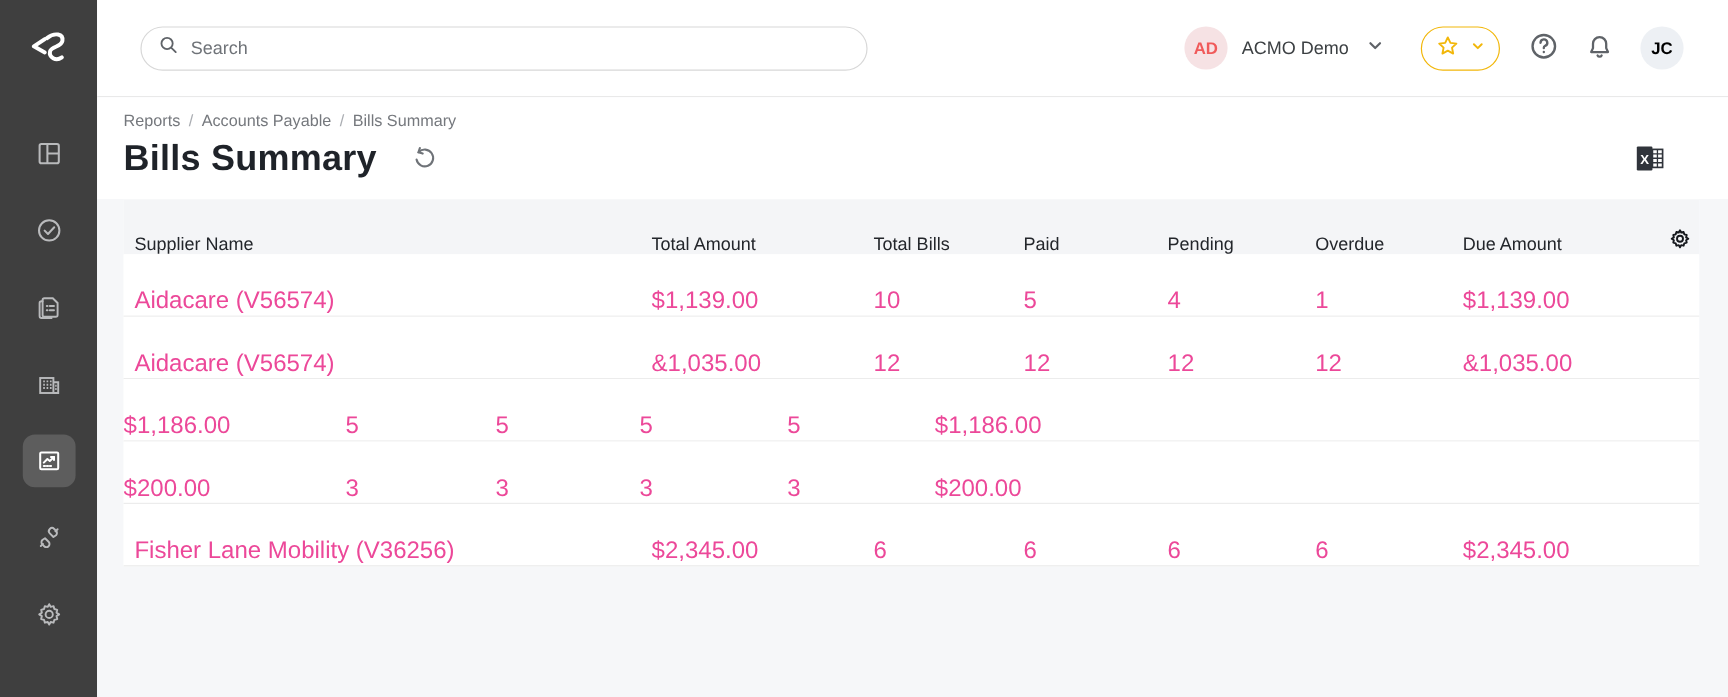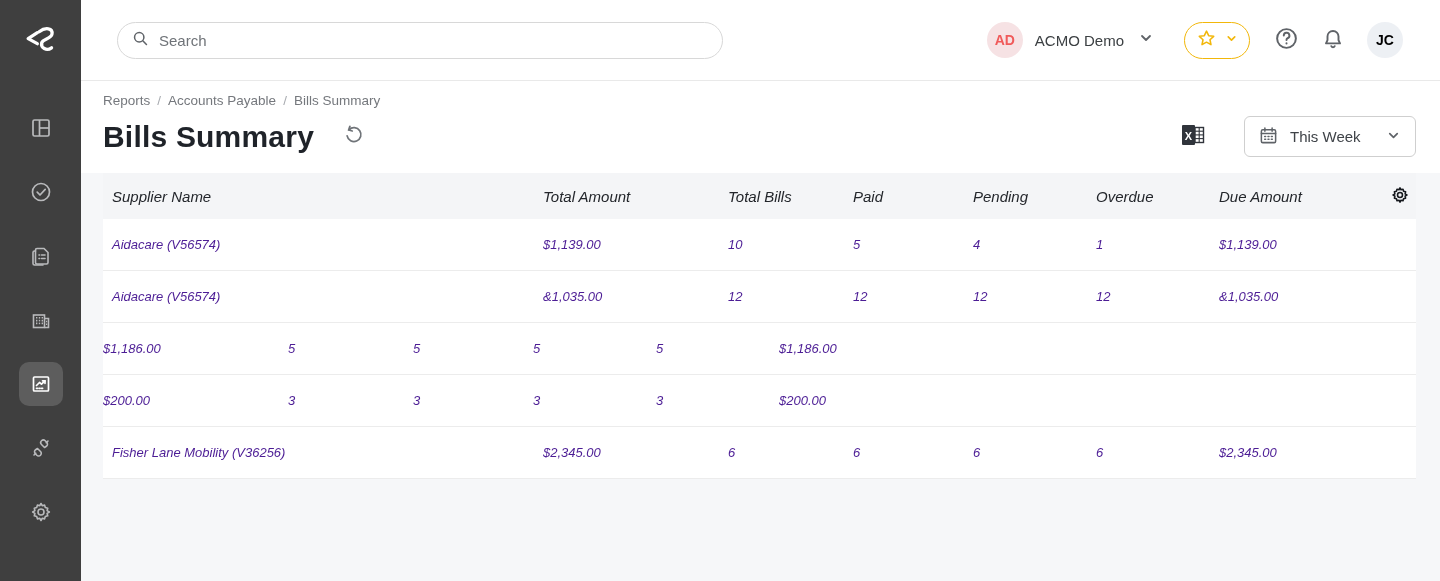--- a/index.html
+++ b/index.html
@@ -63,25 +63,25 @@
     font-family:"Liberation Sans","DejaVu Sans",sans-serif; background:transparent; }
   .table-search input::placeholder { color:#9aa0a6; }
   .date-filter { width:172px; height:41px; margin-left:10px; border:1px solid #cfcfcf;
     border-radius:6px; background:#fff; display:flex; align-items:center; padding:0 14px;
     cursor:pointer; }
   .date-filter .label { font-size:15px; color:#3f4348; margin:0 auto 0 12px; }
 
   
   .content { flex:1; background:#f6f7f9; padding:0 24px 0 22px; overflow:hidden; }
   .bs-table { background:#ffffff; }
-  .t-row { display:flex; align-items:center;font-style:italic; }
+  .t-row { display:flex; align-items:flex-end; }
   .t-head { background:#F4F5F7; height:46px; }
   .t-head .cell { font-size:15px; font-weight:500; color:#23262b; }
   .t-body .t-row { height:52px; border-bottom:1px solid #ececec; background:#fff; }
-  .cell { font-size:13px; color:#4c1d95; overflow:hidden; white-space:nowrap; }
+  .cell { font-size:20px; color:#ec4899; overflow:hidden; white-space:nowrap; }
   .c-supplier { width:440px; padding-left:9px; }
   .c-amount   { width:185px; }
   .c-bills    { width:125px; }
   .c-paid     { width:120px; }
   .c-pending  { width:123px; }
   .c-overdue  { width:123px; }
   .c-due      { width:160px; }
   .c-gear     { flex:1; display:flex; justify-content:flex-end; padding-right:6px; }
   .gear-btn { background:none; border:none; cursor:pointer; color:#15181d;
     display:flex; align-items:center; }
@@ -265,42 +265,20 @@
               <rect x="15" y="5.5" width="8.5" height="15" fill="#ffffff" stroke="#30343b" stroke-width="1.4"></rect>
               <line x1="15" y1="9.2" x2="23.5" y2="9.2" stroke="#30343b" stroke-width="1.1"></line>
               <line x1="15" y1="12.9" x2="23.5" y2="12.9" stroke="#30343b" stroke-width="1.1"></line>
               <line x1="15" y1="16.6" x2="23.5" y2="16.6" stroke="#30343b" stroke-width="1.1"></line>
               <line x1="19.2" y1="5.5" x2="19.2" y2="20.5" stroke="#30343b" stroke-width="1.1"></line>
             </svg>
           </span>
         </button>
 
 
-        <button class="date-filter">
-          <span>
-            <svg width="19" height="19" viewBox="0 0 20 20" fill="none" stroke="#5f6368" stroke-width="1.6" stroke-linecap="round">
-              <rect x="2.5" y="4" width="15" height="13.5" rx="1.5"></rect>
-              <line x1="6.2" y1="2.2" x2="6.2" y2="5.5"></line>
-              <line x1="13.8" y1="2.2" x2="13.8" y2="5.5"></line>
-              <line x1="2.5" y1="8" x2="17.5" y2="8"></line>
-              <line x1="6" y1="11" x2="7" y2="11"></line>
-                <line x1="9.5" y1="11" x2="10.5" y2="11"></line>
-                <line x1="13" y1="11" x2="14" y2="11"></line>
-              <line x1="6" y1="14" x2="7" y2="14"></line>
-                <line x1="9.5" y1="14" x2="10.5" y2="14"></line>
-                <line x1="13" y1="14" x2="14" y2="14"></line>
-            </svg>
-          </span>
-          <span class="label">This Week</span>
-          <span>
-            <svg width="15" height="15" viewBox="0 0 16 16" fill="none" stroke="#5f6368" stroke-width="1.8" stroke-linecap="round" stroke-linejoin="round">
-              <path d="M4 6 L8 10 L12 6"></path>
-            </svg>
-          </span>
-        </button>
       </div>
     </section>
 
     <section class="content">
       <div class="bs-table">
         <div class="t-row t-head">
           <div class="cell c-supplier">Supplier Name</div>
           <div class="cell c-amount">Total Amount</div>
           <div class="cell c-bills">Total Bills</div>
           <div class="cell c-paid">Paid</div>

